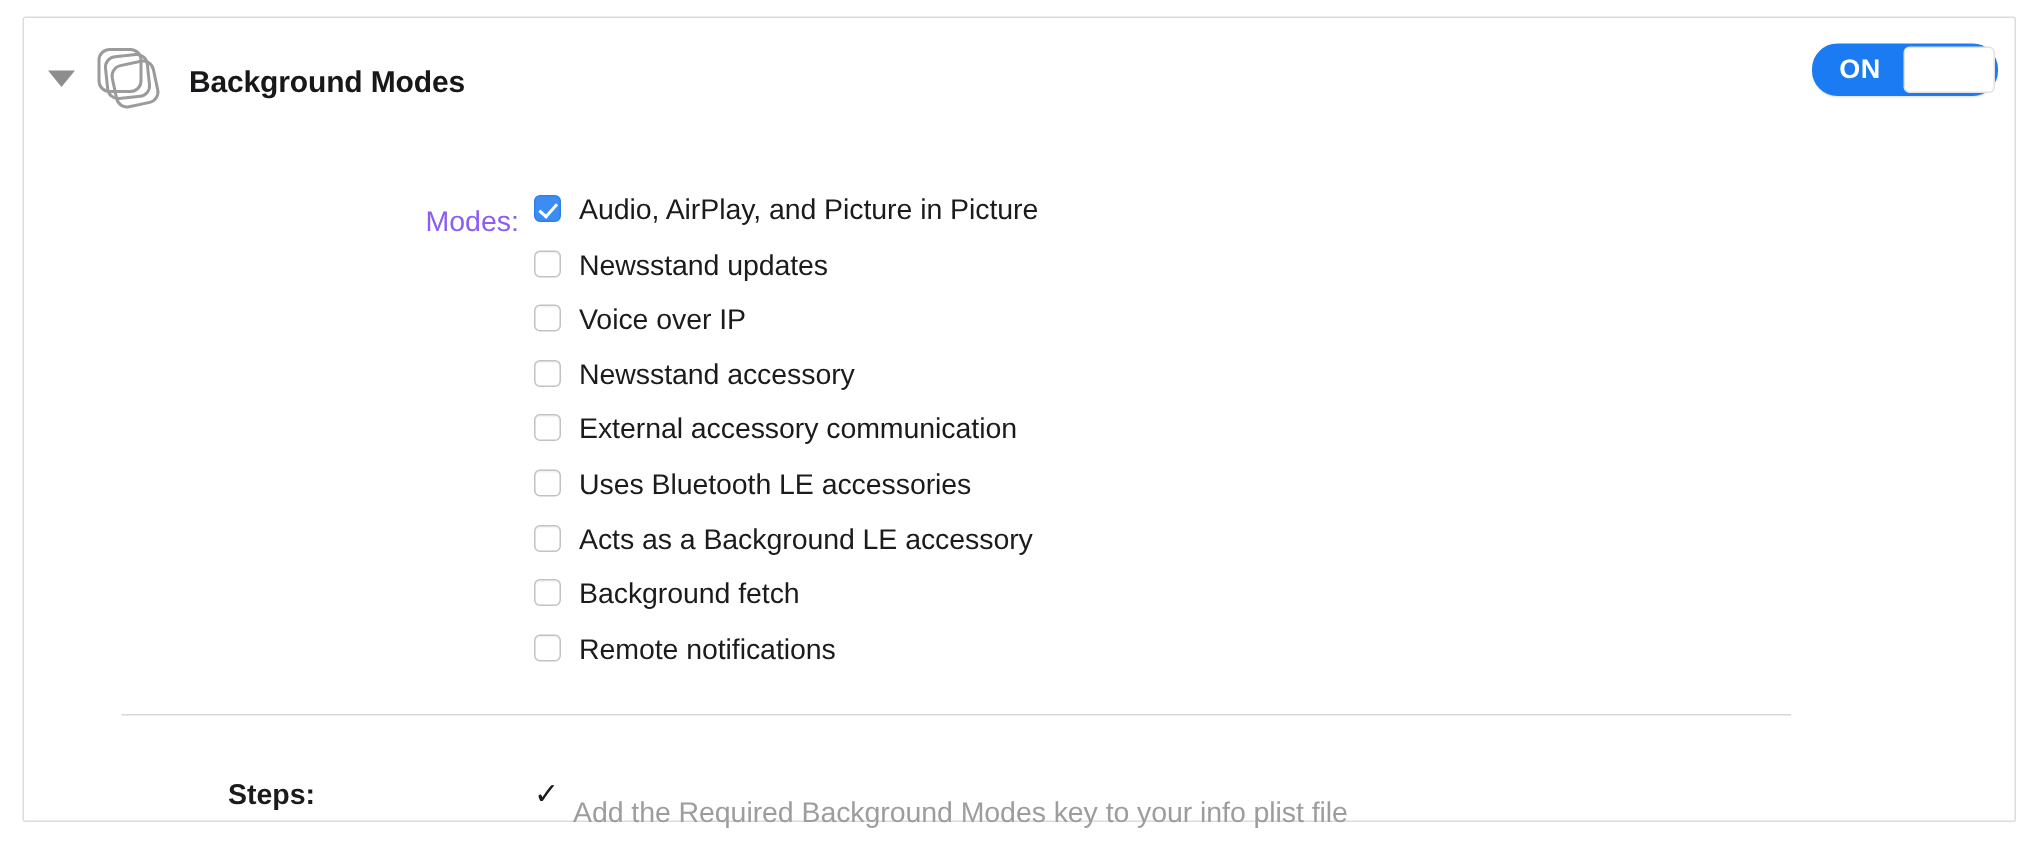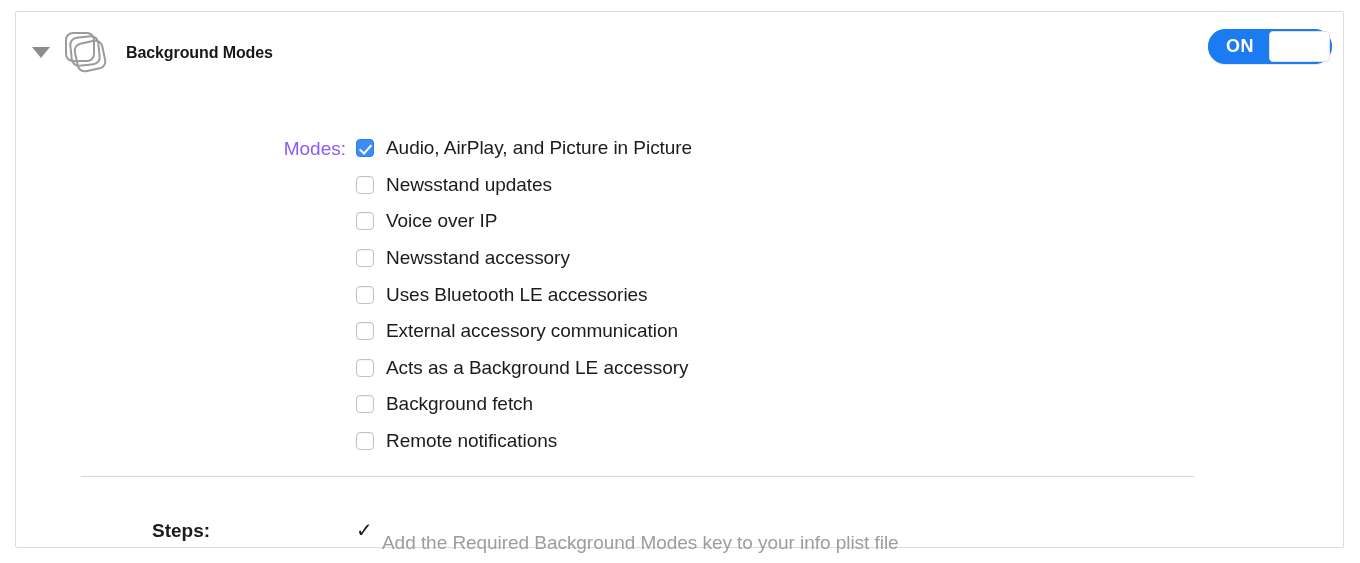--- a/index.html
+++ b/index.html
@@ -69,21 +69,21 @@
     left: 44px;
     top: 16px;
     width: 54px;
     height: 52px;
   }
 
   .panel-title {
     position: absolute;
     left: 110px;
     top: 32px;
-    font-size: 16px;
+    font-size: 20px;
     font-weight: bold;
     color: #18181a;
     letter-spacing: -0.1px;
     white-space: nowrap;
     text-align: center;
   }
 
   
   .toggle {
     position: absolute;
@@ -138,21 +138,20 @@
   .modes-list {
     position: absolute;
     left: 340px;
     top: 118px;
   }
 
   .mode-row {
     position: relative;
     height: 36.6px;
     display: flex;
-    align-items: center;
     cursor: default;
   }
 
   .cb {
     position: relative;
     width: 18px;
     height: 18px;
     border-radius: 4px;
     box-sizing: border-box;
     flex: 0 0 auto;
@@ -278,26 +277,26 @@
         <span class="mode-text">Voice over IP</span>
       </div>
 
       <div class="mode-row">
         <span class="cb off"></span>
         <span class="mode-text">Newsstand accessory</span>
       </div>
 
       <div class="mode-row">
         <span class="cb off"></span>
+        <span class="mode-text">External accessory communication</span>
+      </div>
+
+      <div class="mode-row">
+        <span class="cb off"></span>
         <span class="mode-text">Uses Bluetooth LE accessories</span>
-      </div>
-
-      <div class="mode-row">
-        <span class="cb off"></span>
-        <span class="mode-text">External accessory communication</span>
       </div>
 
       <div class="mode-row">
         <span class="cb off"></span>
         <span class="mode-text">Acts as a Background LE accessory</span>
       </div>
 
       <div class="mode-row">
         <span class="cb off"></span>
         <span class="mode-text">Background fetch</span>

